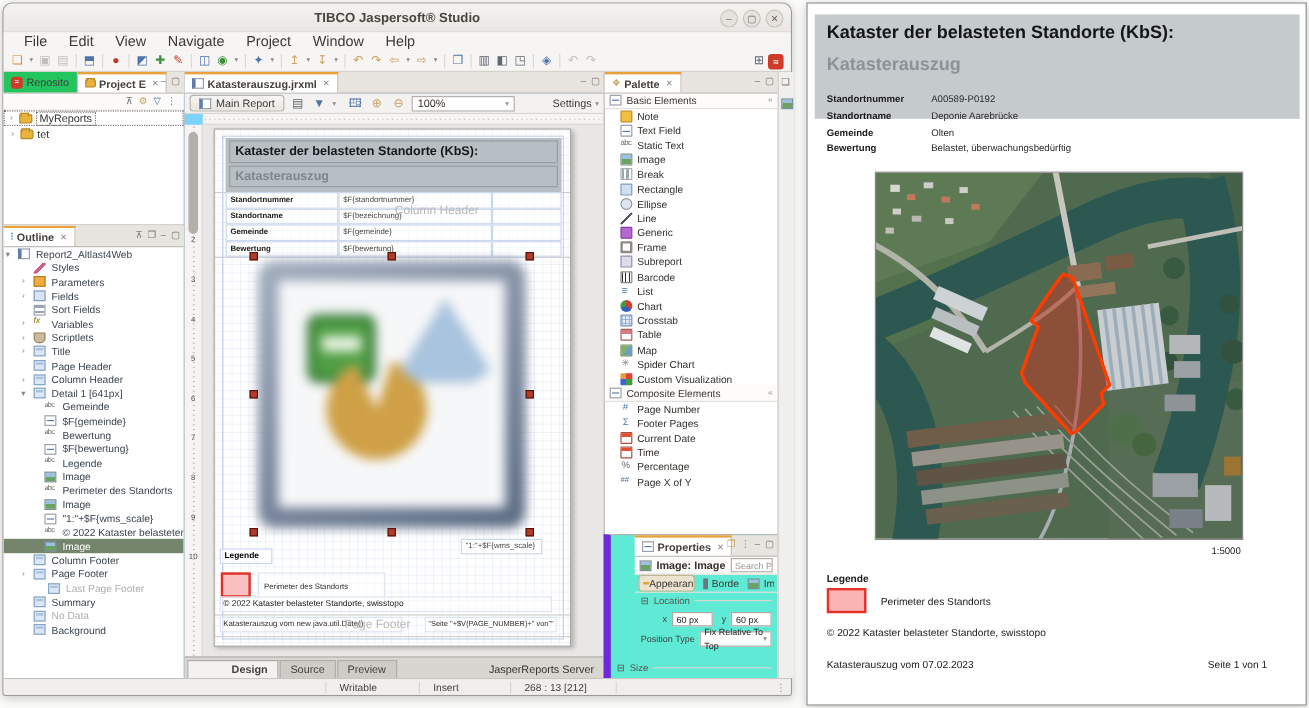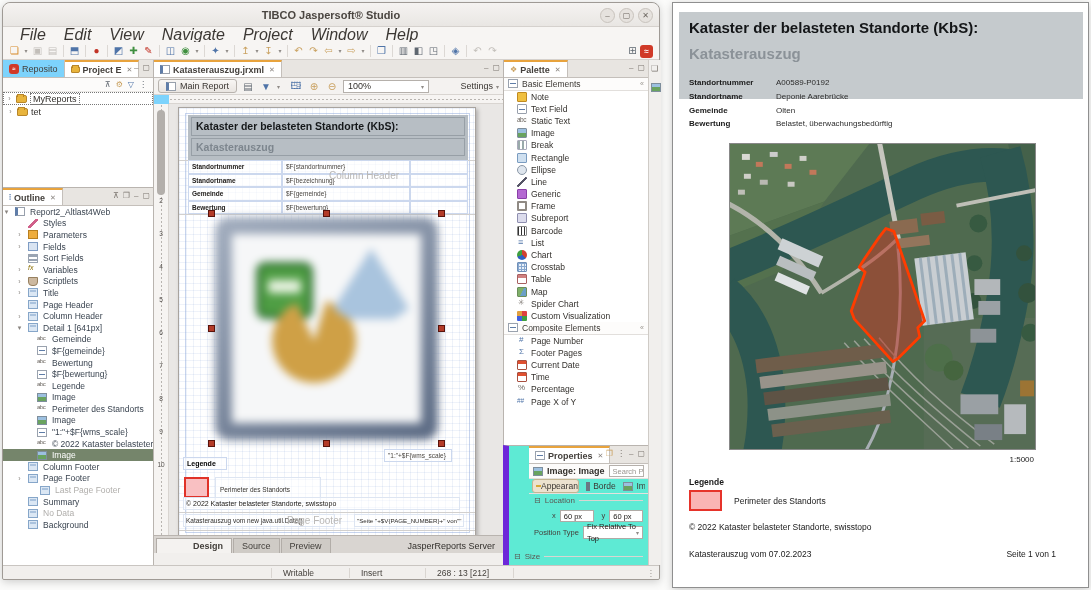--- a/index.html
+++ b/index.html
@@ -6,35 +6,35 @@
   html,body { width:1091px; height:590px; background:#fbfbfa; font-family:"Liberation Sans","DejaVu Sans",sans-serif; overflow:hidden; }
   .abs { position:absolute; }
   #stage { position:relative; width:1091px; height:590px; }
 
   
   #ide { left:2px; top:2px; width:658px; height:578px; background:#f1efed; border:1px solid #9f9a95; border-radius:8px 8px 2px 2px; box-shadow:0 2px 8px rgba(0,0,0,.18); }
   #titlebar { left:0; top:0; right:0; height:24px; border-bottom:1px solid #d5d1cd; border-radius:8px 8px 0 0; background:linear-gradient(#f5f3f1,#e9e6e3); }
   #title-text { width:100%; text-align:center; line-height:24px; font-size:11px; font-weight:bold; color:#4a4540; }
   .winbtn { top:5px; width:15px; height:15px; border-radius:50%; background:#e6e2de; border:1px solid #c9c3bd; font-size:8px; line-height:13px; text-align:center; color:#6b655f; }
   #menubar { left:0; top:24px; right:0; height:15px; background:#f7f5f3; display:flex; padding-left:8px; }
-  #menubar .menu-item { font-size:16px; color:#3c3834; padding:1px 9px; line-height:13px;font-style:italic; }
+  #menubar .menu-item { font-size:12px; color:#3c3834; padding:1px 9px; line-height:13px; }
   #toolbar { left:0; top:39px; right:0; height:18px; background:#f7f5f3; border-bottom:1px solid #d5d1cd; display:flex; align-items:center; padding-left:4px; }
   #toolbar .tbi { font-size:10px; width:15px; text-align:center; line-height:14px; }
   #toolbar .tbi.c-g2 { width:8px; font-size:6px; color:#8a8residue580; }
   .c-or{color:#d88c2c}.c-dis{color:#c2beb9}.c-bl{color:#4f74a8}.c-rd{color:#c23326}.c-gr{color:#3f8f3f}.c-tn{color:#c9a05e}.c-dk{color:#5f6770}.c-g2{color:#908c88;font-size:6px!important;width:8px!important}
   .c-sep{width:1px!important;height:12px;background:#dcd8d4;margin:0 3px}
   #tb-right { position:absolute; right:6px; top:2px; display:flex; align-items:center; }
   .jasper-badge { display:inline-block; width:13px; height:13px; background:#d03a28; border-radius:3px; color:#fff; font-size:8px; line-height:13px; text-align:center; font-weight:bold; }
 
   #body { left:0; top:57px; right:0; bottom:14px; }
 
   
   #explorer { left:0; top:0; width:151px; height:128px; background:#fff; border-right:1px solid #b9b4af; border-bottom:1px solid #b9b4af; }
   .ptabs { height:18px; background:#e8e5e1; border-bottom:1px solid #c4bfba; display:flex; position:relative; }
-  .ptab { display:flex; align-items:center; gap:3px; padding:0 6px; font-size:9px; color:#44403c; border-right:1px solid #c4bfba; background:#7dd3fc; white-space:nowrap; overflow:hidden; }
+  .ptab { display:flex; align-items:center; gap:3px; padding:0 6px; font-size:9px; color:#44403c; border-right:1px solid #c4bfba; background:#22c55e; white-space:nowrap; overflow:hidden; }
   .ptab.active { background:#fff; border-top:2px solid #e8a33d; font-weight:bold; }
   .tab-x { font-size:7px; color:#8a8580; margin-left:2px; }
   .panel-minmax { position:absolute; right:3px; top:3px; display:flex; gap:4px; font-size:8px; color:#7c7670; }
   .mini-toolbar { height:14px; display:flex; justify-content:flex-end; gap:5px; padding-right:6px; align-items:center; background:#fcfbfa; border-bottom:1px solid #eceae7; }
   .mini-toolbar span { font-size:8px; }
   .tree-row { display:flex; align-items:center; gap:3px; height:13px; font-size:9px; color:#33302c; padding-left:4px; white-space:nowrap; }
   .tw { width:7px; font-size:7px; color:#8a8580; text-align:center; flex:none; }
   .folder-ic { width:11px; height:8px; background:#e8b43c; border:1px solid #b8862a; border-radius:1px 2px 2px 1px; position:relative; flex:none; }
   .folder-ic:before { content:""; position:absolute; left:0; top:-2px; width:5px; height:2px; background:#e8b43c; border:1px solid #b8862a; border-bottom:none; }
   .focus-box { border:1px dotted #777; padding:0 2px; }
@@ -52,21 +52,21 @@
   .oi-fx:before { content:"fx"; font-style:italic; font-size:7px; color:#8a6d00; position:absolute; top:-1px; }
   .oi-script { background:#cdb9a0; border:1px solid #97805f; border-radius:0 0 4px 4px; }
   .oi-band { background:#dbe7f4; border:1px solid #86a6c9; }
   .oi-band:before { content:""; position:absolute; left:1px; right:1px; top:1px; height:2px; background:#aac2dd; }
   .oi-static:before { content:"abc"; font-size:6px; color:#6b6660; letter-spacing:-.5px; position:absolute; top:0; }
   .oi-tf { background:#fff; border:1px solid #9aa2ae; }
   .oi-tf:before { content:""; position:absolute; left:1px; top:3px; width:6px; height:1px; background:#5f7da8; }
   .oi-img { background:linear-gradient(#9cc0e0 45%,#69a35f 45%); border:1px solid #7e8e9c; }
 
   
-  #editor { left:151px; top:0; width:349px; bottom:12px; background:#7dd3fc; }
+  #editor { left:151px; top:0; width:349px; bottom:0; background:#7dd3fc; }
   #ed-tabs { height:18px; background:#e8e5e1; border-bottom:1px solid #c4bfba; position:relative; display:flex; }
   #ed-toolbar { height:17px; background:#f4f2f0; border-bottom:1px solid #d9d5d1; display:flex; align-items:center; gap:4px; padding-left:4px; }
   #main-report-btn { display:flex; align-items:center; gap:4px; height:14px; padding:0 7px; background:linear-gradient(#f8f6f4,#e9e5e1); border:1px solid #b8b3ae; border-radius:3px; font-size:9px; color:#3c3834; }
   .ed-ic { font-size:10px; width:14px; text-align:center; }
   #zoom-combo { width:86px; height:13px; background:#fff; border:1px solid #b5b0ab; font-size:9px; padding:0 4px; color:#33302c; display:flex; justify-content:space-between; align-items:center; }
   #settings-btn { margin-left:auto; margin-right:4px; font-size:9px; color:#3c3834; display:flex; gap:3px; align-items:center; }
   #ruler-h { position:absolute; left:15px; top:35px; right:0; height:9px; background:#f6f4f2; border-bottom:1px solid #d9d5d1; overflow:hidden; white-space:nowrap; padding-left:5px;
     background-image:radial-gradient(circle,#b8b4b0 .5px,transparent .6px); background-size:4px 9px; }
   .rnum { display:inline-block; width:41px; font-size:6.5px; color:#55514d; }
   #ruler-v { position:absolute; left:0; top:44px; width:15px; bottom:18px; background:#f6f4f2; border-right:1px solid #d9d5d1; overflow:hidden;

